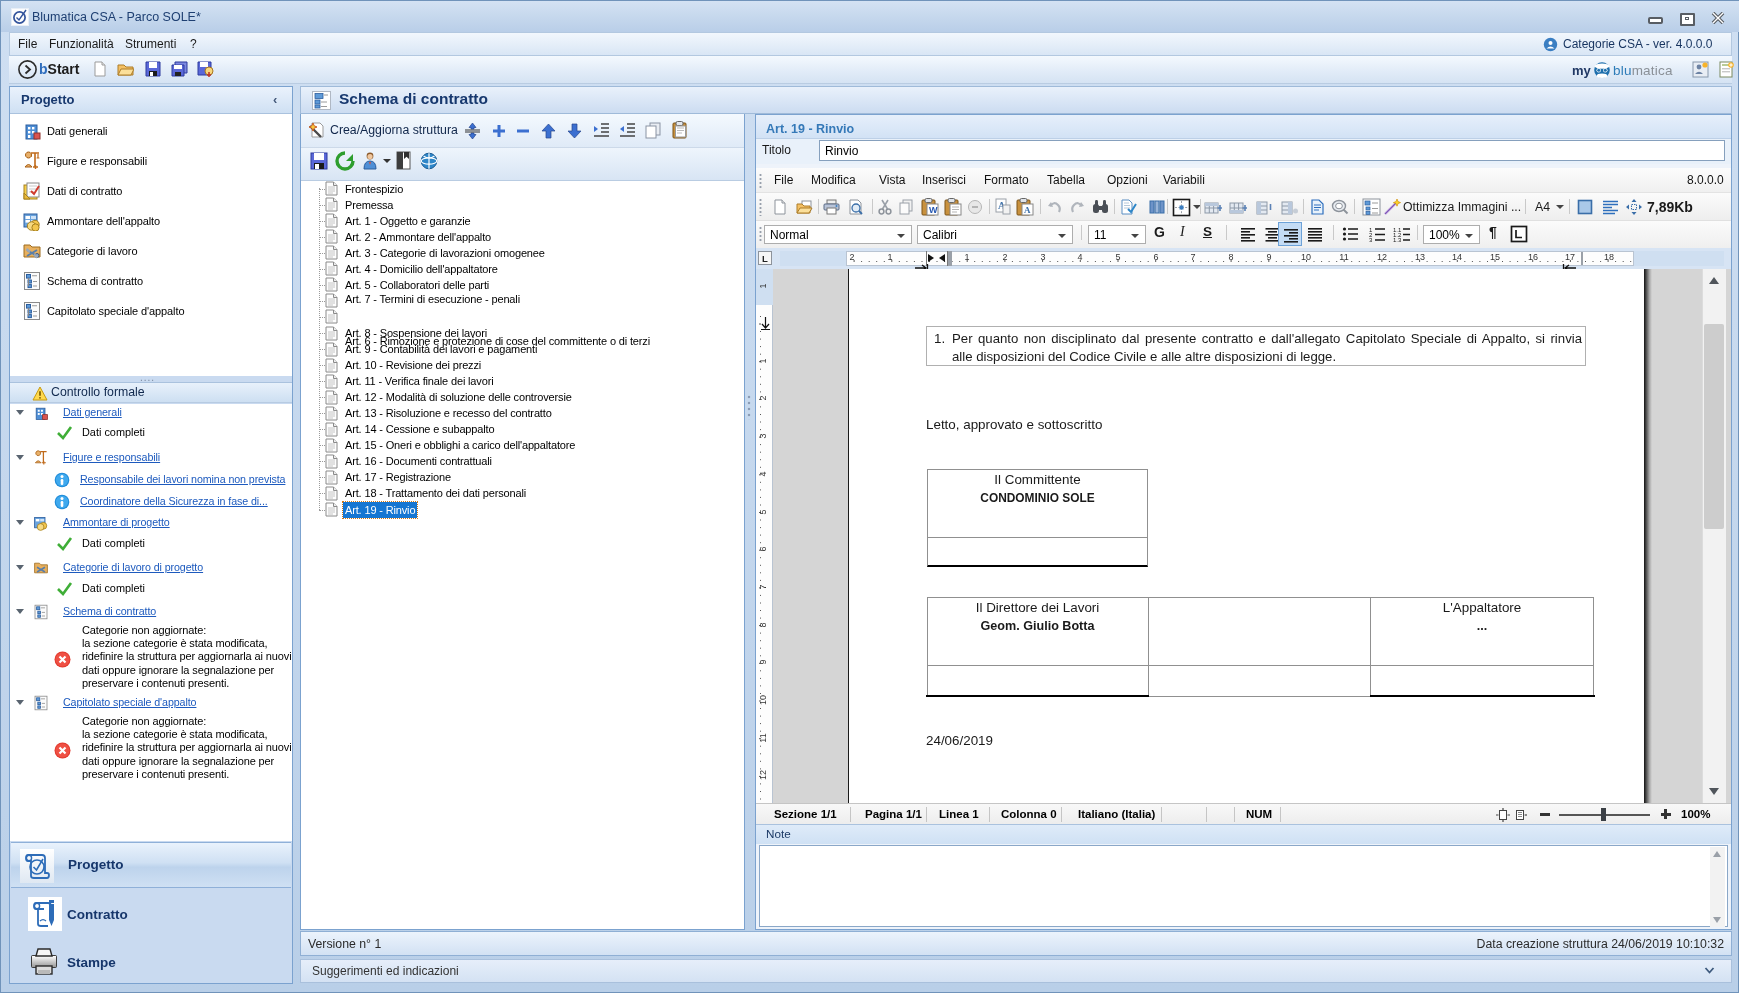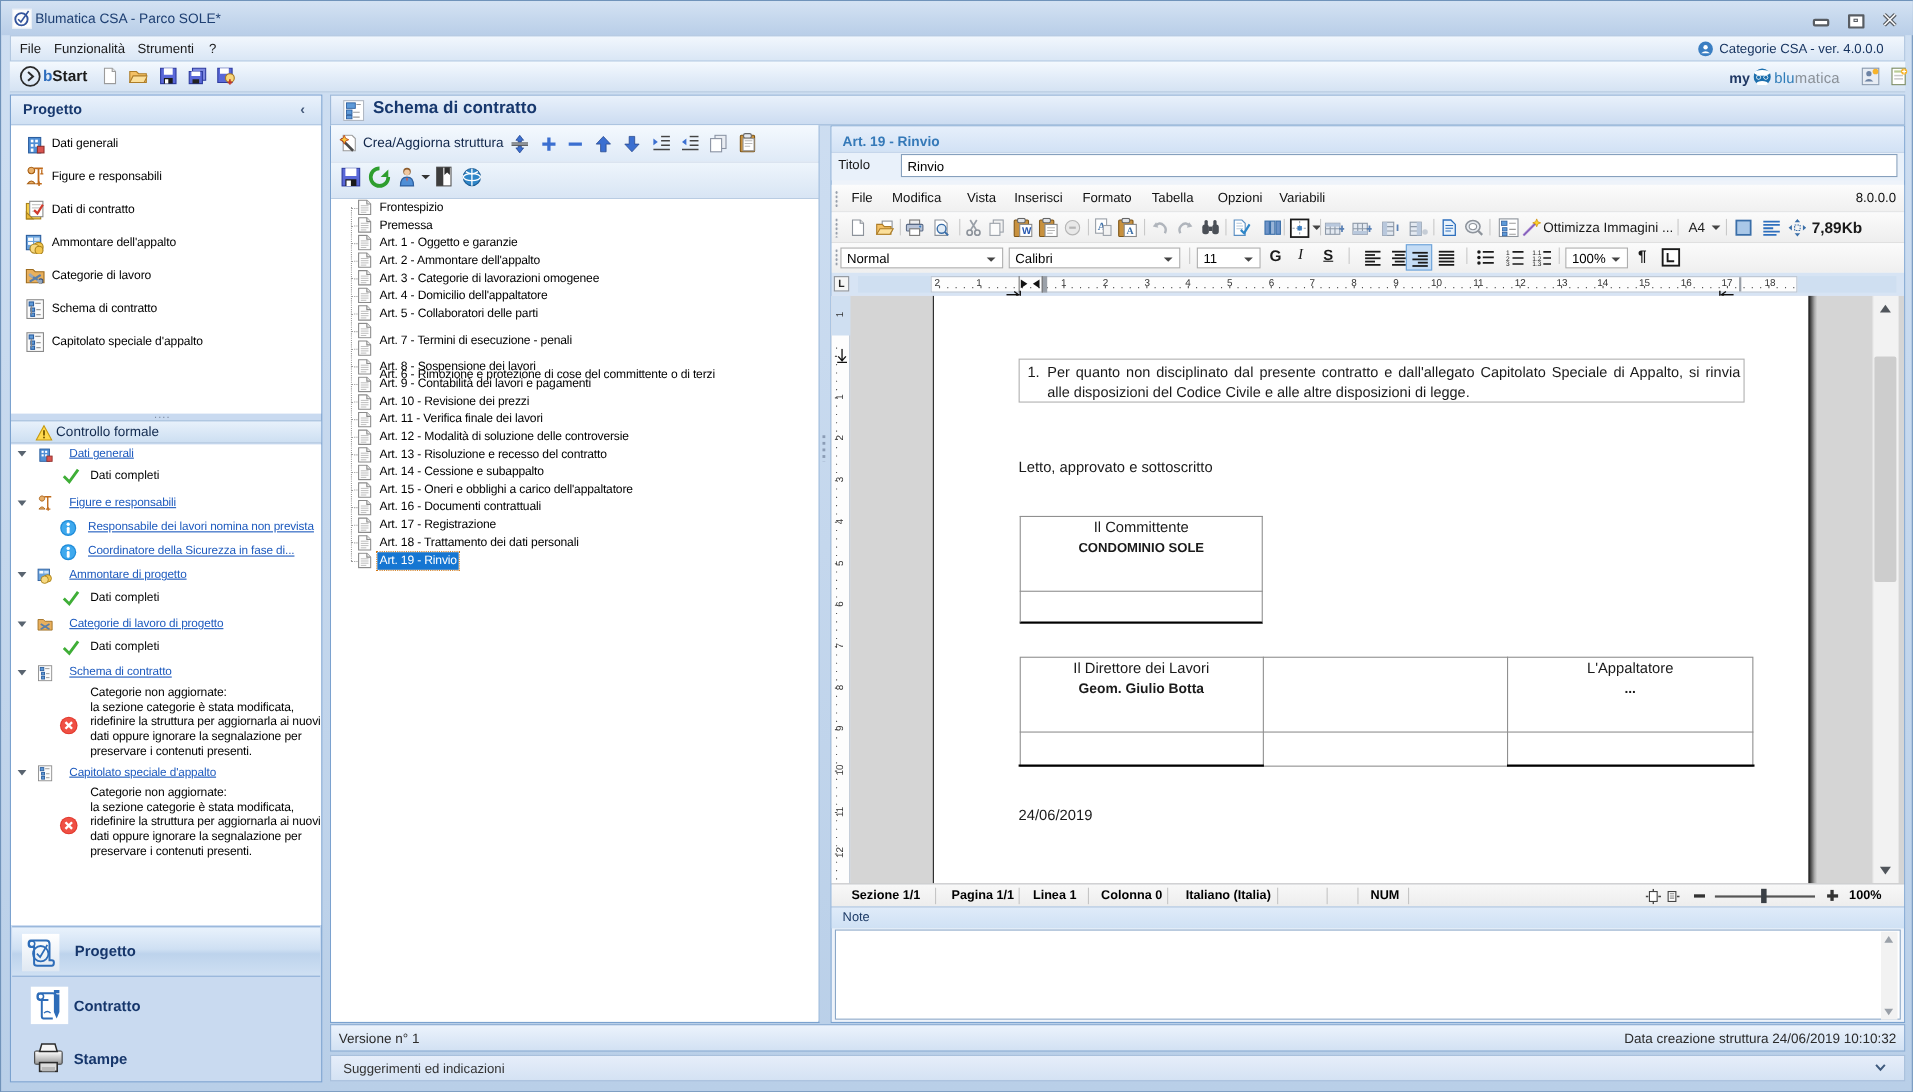--- a/index.html
+++ b/index.html
@@ -610,21 +610,21 @@
           </div>
   <div class="trow" style="top:111.9px;margin-top:40px;">Art. 6 - Rimozione e protezione di cose del committente o di terzi</div>
   <div class="abs" style="left:18px;top:135.9px;width:6px;height:1px;border-top:1px dotted #9a9a9a;"></div>
   <div class="ic" style="left:24px;top:128.4px;">
             <svg width="13" height="15" viewBox="0 0 13 15">
               <path d="M1 1 H8.5 L12 4.5 V14 H1 Z" fill="#fdfdfd" stroke="#8a8a8a"></path>
               <path d="M8.5 1 V4.5 H12" fill="#eee" stroke="#8a8a8a"></path>
               <path d="M3 6 H10 M3 8 H10 M3 10 H10 M3 12 H8" stroke="#b5b5b5" stroke-width=".8"></path>
             </svg>
           </div>
-  <div class="trow" style="top:121px;">Art. 7 - Termini di esecuzione - penali</div>
+  <div class="trow" style="top:110px;">Art. 7 - Termini di esecuzione - penali</div>
   <div class="abs" style="left:18px;top:152.0px;width:6px;height:1px;border-top:1px dotted #9a9a9a;"></div>
   <div class="ic" style="left:24px;top:144.5px;">
             <svg width="13" height="15" viewBox="0 0 13 15">
               <path d="M1 1 H8.5 L12 4.5 V14 H1 Z" fill="#fdfdfd" stroke="#8a8a8a"></path>
               <path d="M8.5 1 V4.5 H12" fill="#eee" stroke="#8a8a8a"></path>
               <path d="M3 6 H10 M3 8 H10 M3 10 H10 M3 12 H8" stroke="#b5b5b5" stroke-width=".8"></path>
             </svg>
           </div>
   <div class="trow" style="top:144.0px;">Art. 8 - Sospensione dei lavori</div>
   <div class="abs" style="left:18px;top:168.0px;width:6px;height:1px;border-top:1px dotted #9a9a9a;"></div>

